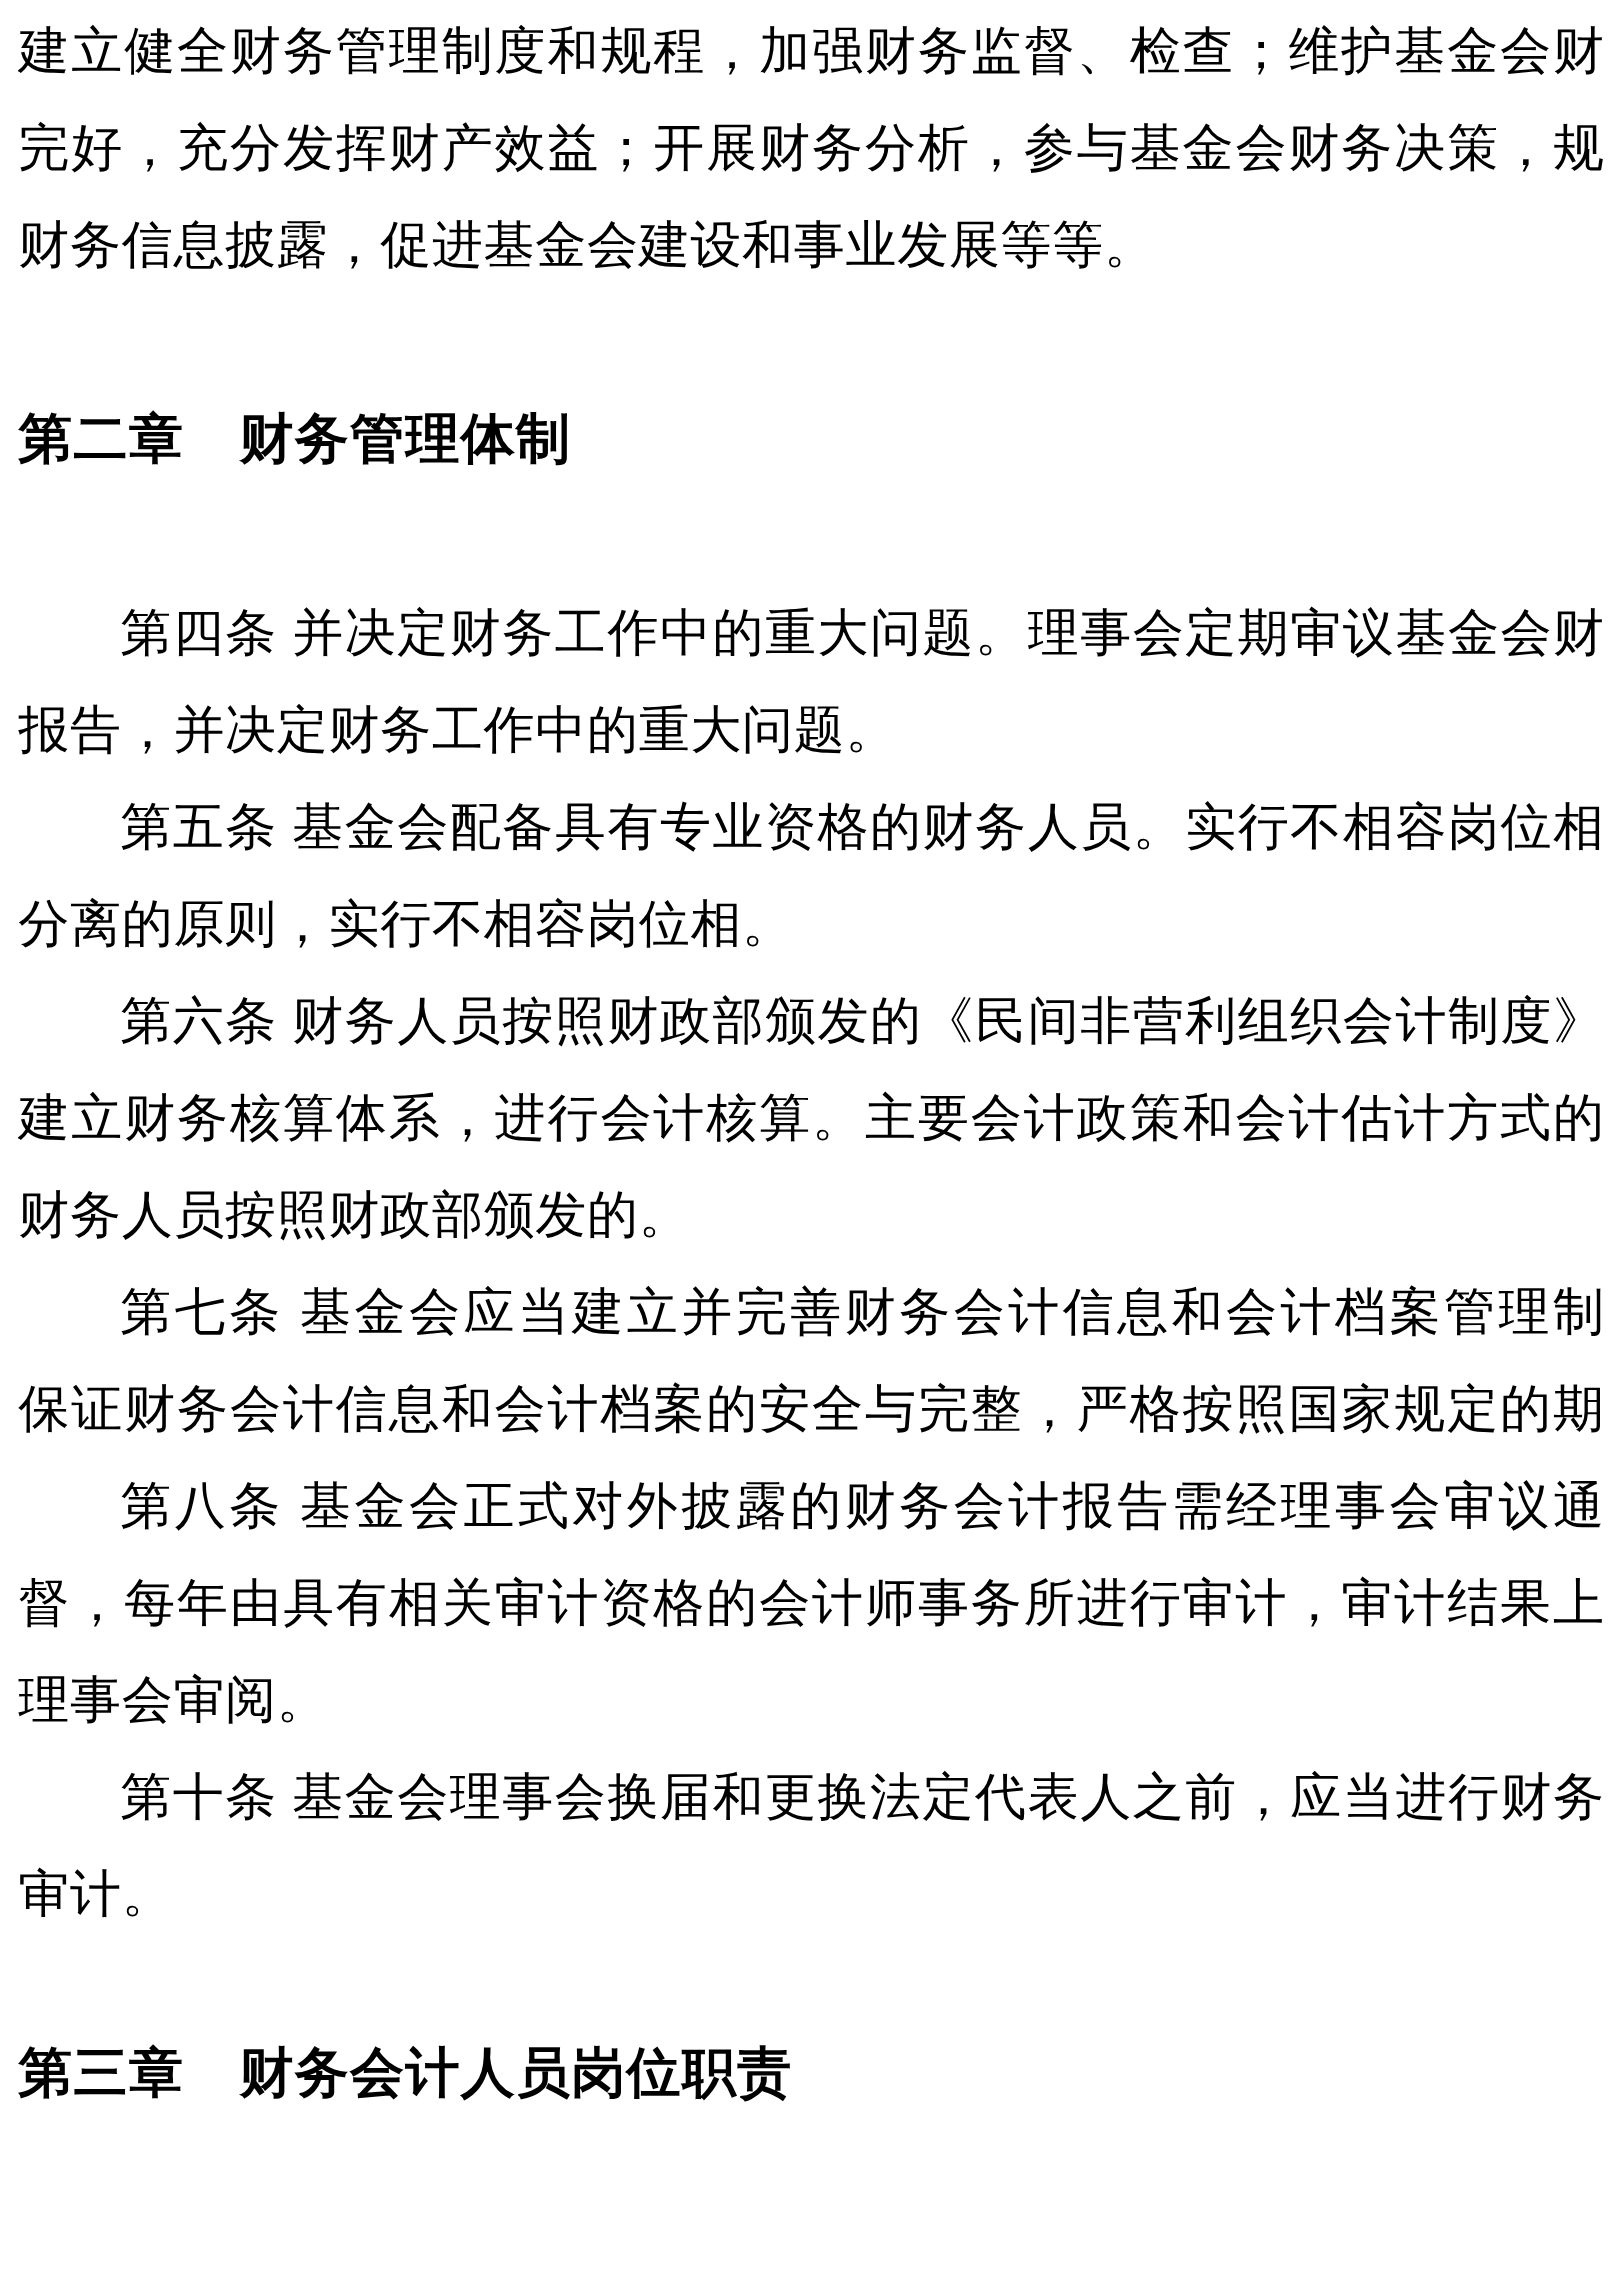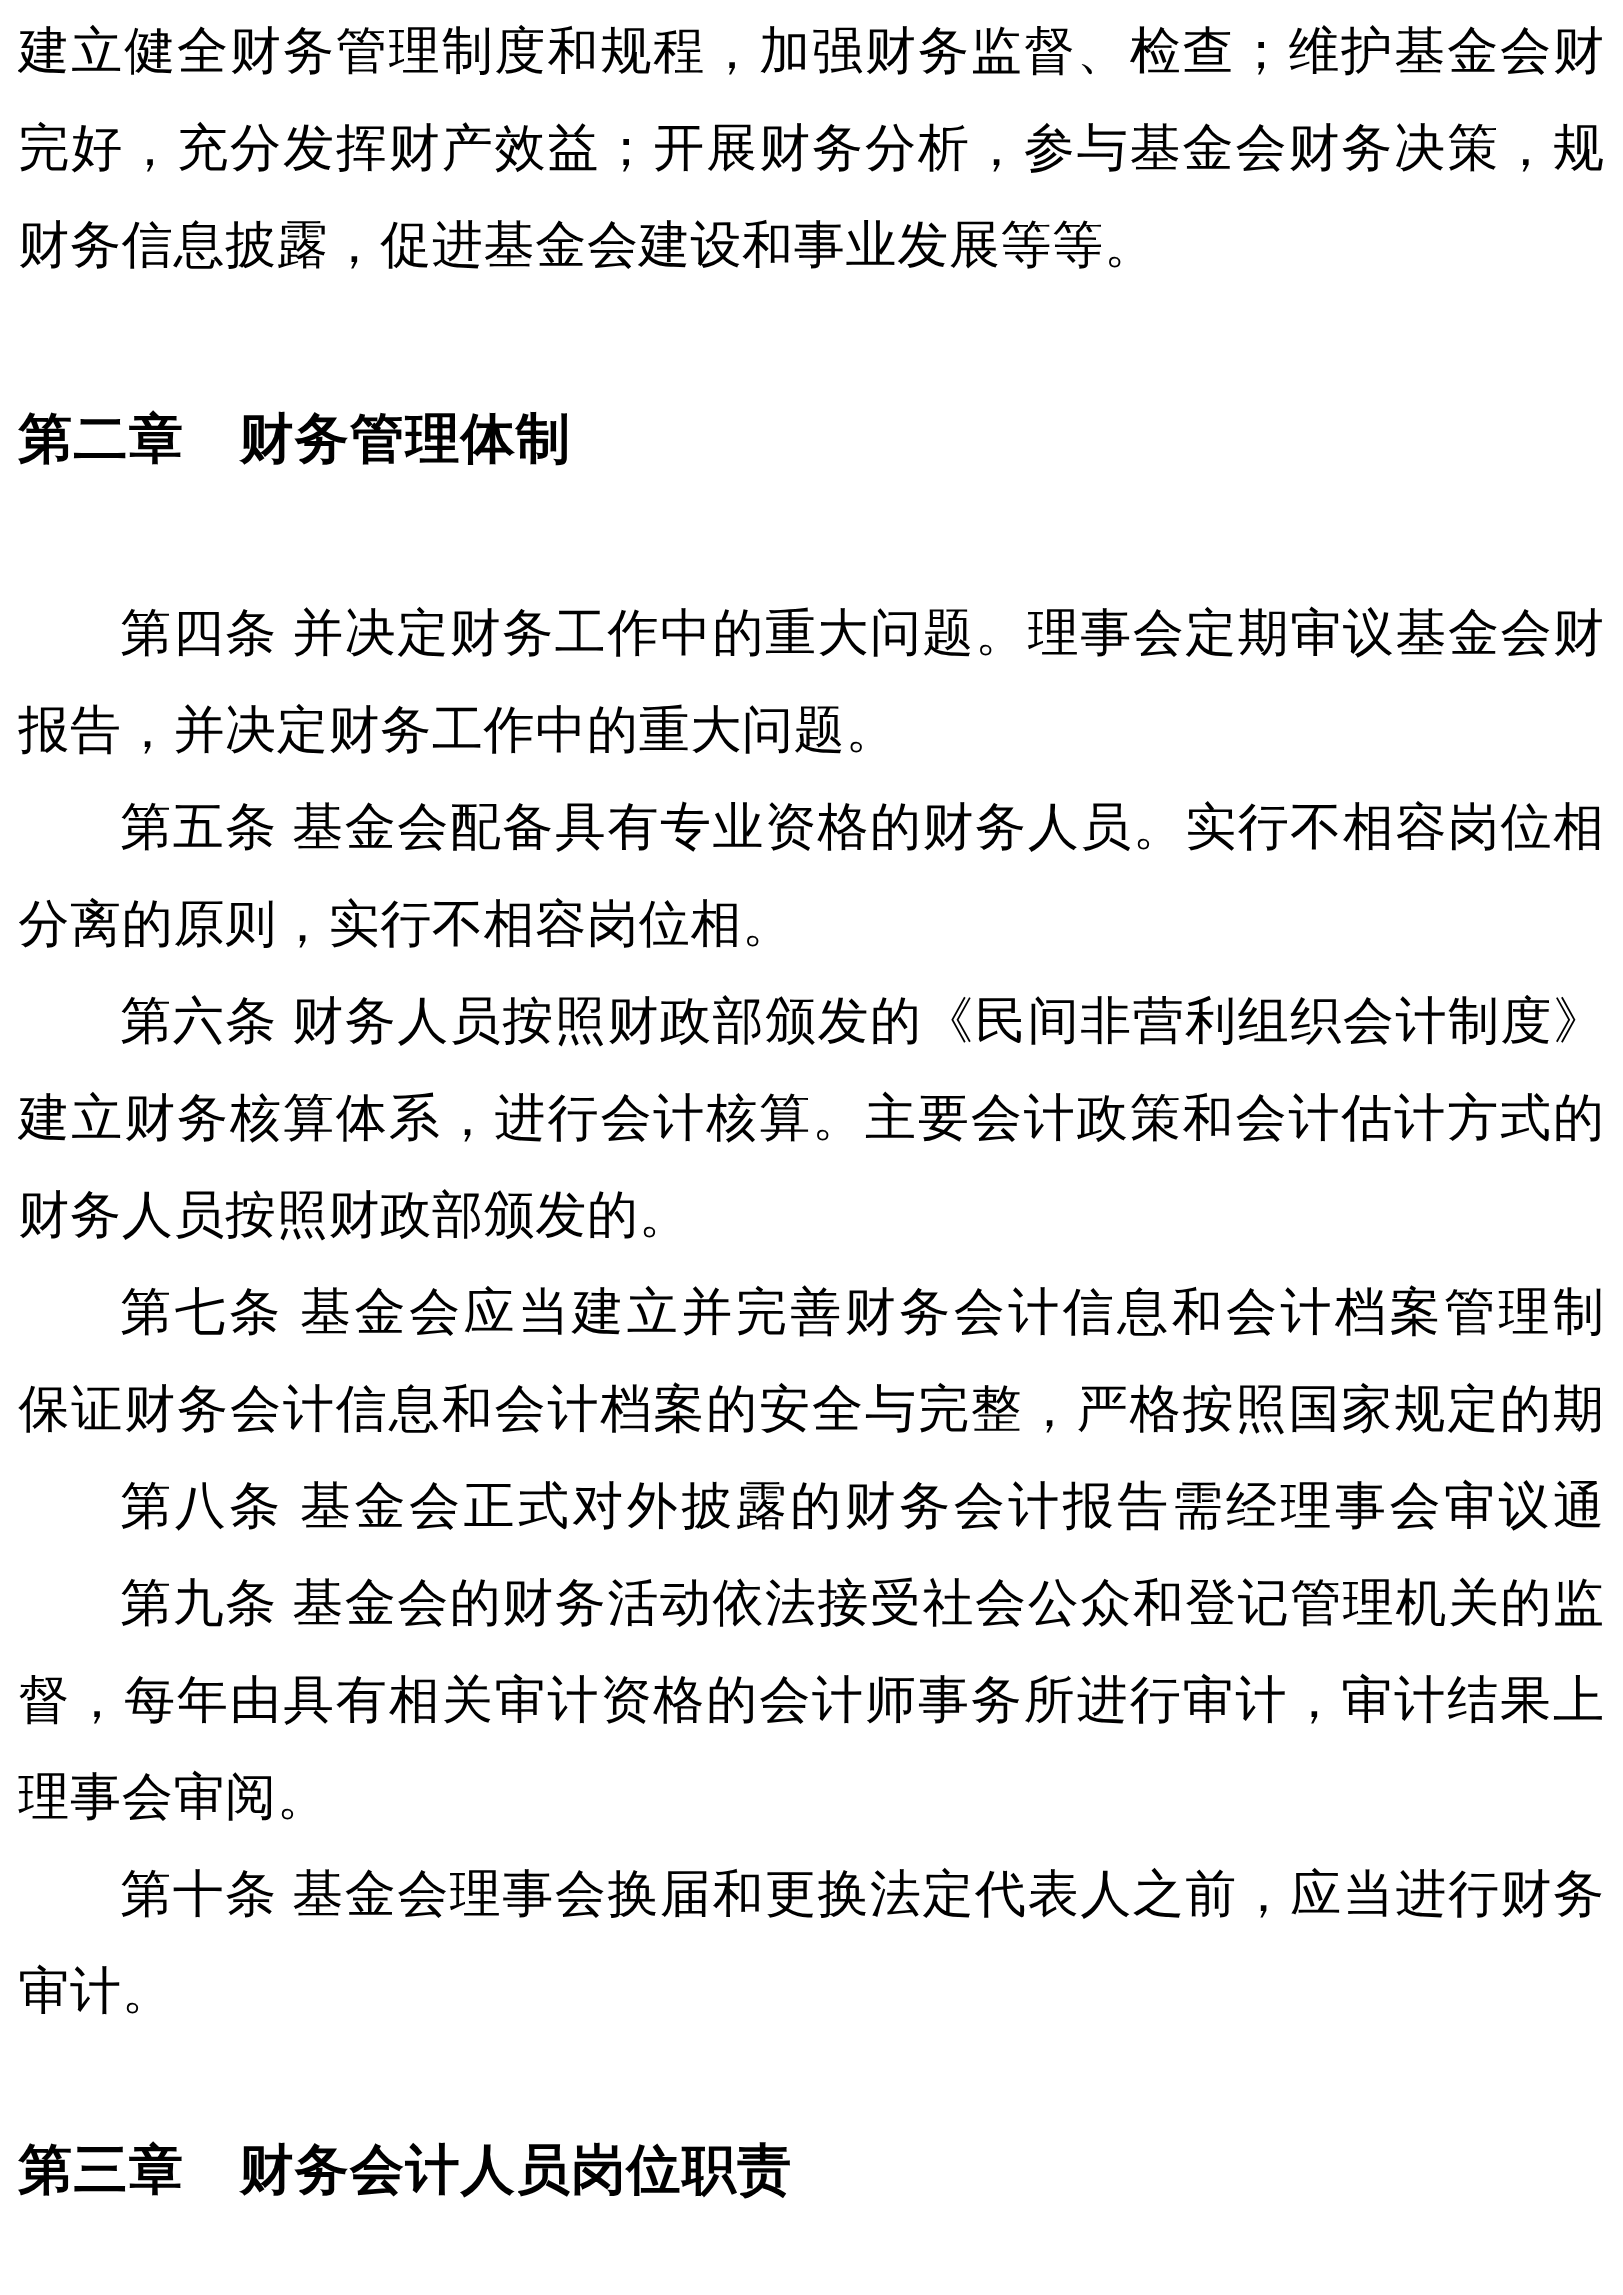--- a/index.html
+++ b/index.html
@@ -93,21 +93,20 @@
   <div class="para">
     <div class="line full indent">第七条 基金会应当建立并完善财务会计信息和会计档案管理制度，</div>
     <div class="line full">保证财务会计信息和会计档案的安全与完整，严格按照国家规定的期限</div>
   </div>
 
   <div class="para">
     <div class="line full indent">第八条 基金会正式对外披露的财务会计报告需经理事会审议通过。</div>
   </div>
 
   <div class="para">
-    <div class="line full indent">第九条 基金会的财务活动依法接受社会公众和登记管理机关的监</div>
     <div class="line full">督，每年由具有相关审计资格的会计师事务所进行审计，审计结果上报</div>
     <div class="line end">理事会审阅。</div>
   </div>
 
   <div class="para">
     <div class="line full indent">第十条 基金会理事会换届和更换法定代表人之前，应当进行财务</div>
     <div class="line end">审计。</div>
   </div>
 
   <div class="chapter chapter-bottom">第三章　财务会计人员岗位职责</div>

